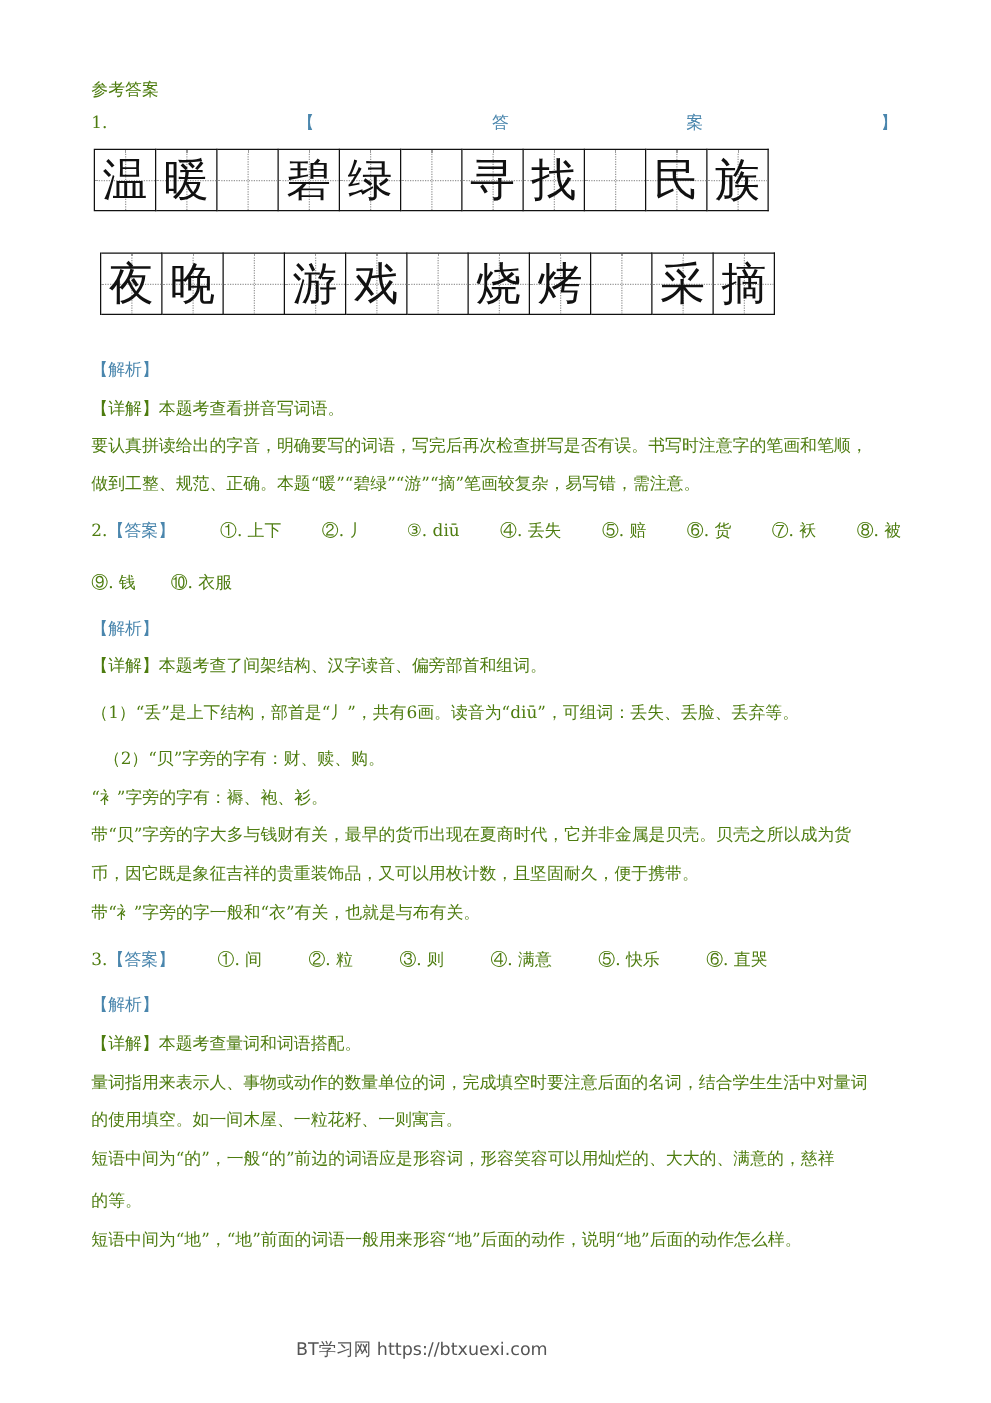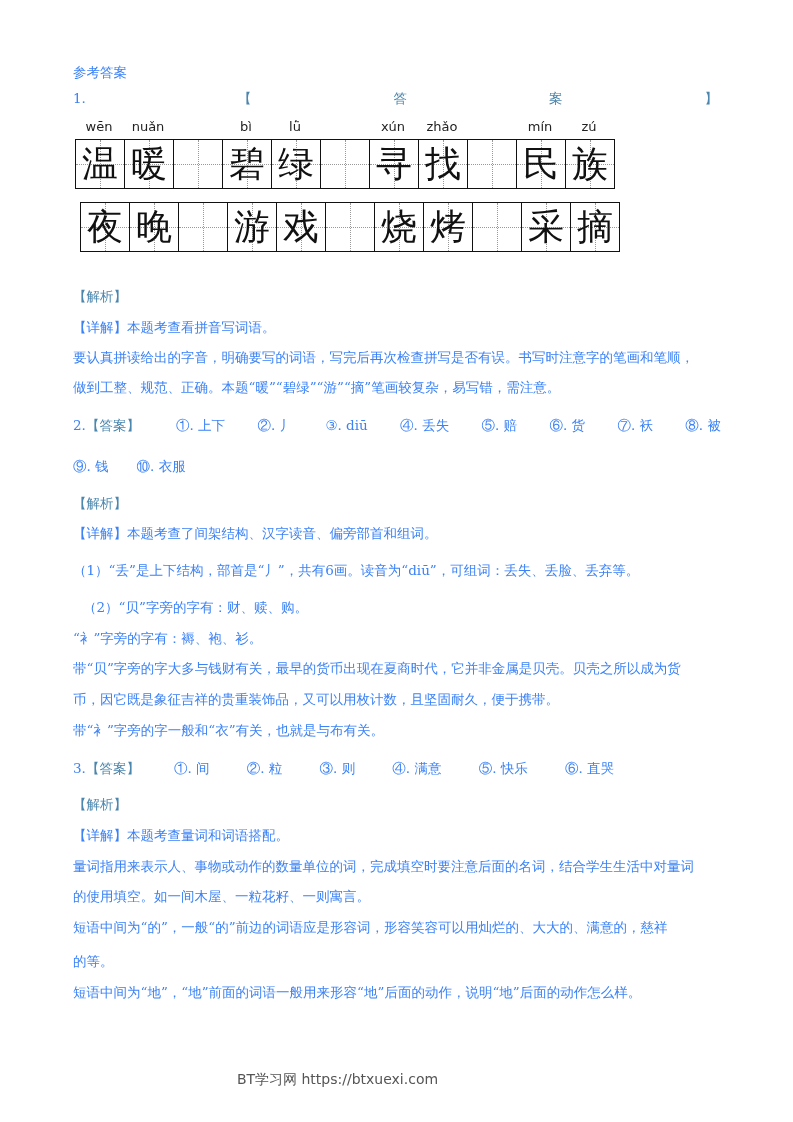--- a/index.html
+++ b/index.html
@@ -1,19 +1,19 @@
 <!DOCTYPE html>
 <html><head>
 <meta charset="utf-8">
 <style>
   html, body { margin: 0; padding: 0; background: #ffffff; }
   body { width: 793px; height: 1122px; position: relative; overflow: hidden;
          font-family: "DejaVu Serif", "Liberation Serif", serif; color: #222; }
   .abs { position: absolute; }
-  .t { font-size: 13.5px; line-height: 18px; white-space: nowrap; color: #3b82f6; }
+  .t { font-size: 13.5px; line-height: 18px; white-space: nowrap; color: #4d7c0f; }
   .blue { color: #4a86ad; }
   .title { left: 73px; top: 63px; }
   .q1num { left: 73px; top: 89px; }
   .ansbar { left: 238px; top: 89px; width: 480px; display: flex; justify-content: space-between; }
   .grid { display: flex; border-left: 1.5px solid #111; }
   .cell { width: 48px; height: 48px; border-top: 1.5px solid #111; border-bottom: 1.5px solid #111;
           border-right: 1.5px solid #111; position: relative; box-sizing: content-box; }
   .cell::before { content: ""; position: absolute; left: 50%; top: 0; bottom: 0;
                   border-left: 1px dotted #999; }
   .cell::after { content: ""; position: absolute; top: 50%; left: 0; right: 0;
@@ -33,30 +33,20 @@
 
 <div class="abs t q1num">1.</div>
 <div class="abs t ansbar blue">
   <span>【</span>
   <span>答</span>
   <span>案</span>
   <span>】</span>
 </div>
 
 <div class="abs" style="left:75px; top:119px;">
-  <div style="position:relative; height:20px;">
-    <span class="py" style="left:0px;">wēn</span>
-    <span class="py" style="left:49px;">nuǎn</span>
-    <span class="py" style="left:147px;">bì</span>
-    <span class="py" style="left:196px;">lǜ</span>
-    <span class="py" style="left:294px;">xún</span>
-    <span class="py" style="left:343px;">zhǎo</span>
-    <span class="py" style="left:441px;">mín</span>
-    <span class="py" style="left:490px;">zú</span>
-  </div>
   <div class="grid">
     <div class="cell">
         <span class="ch">温</span>
       </div>
     <div class="cell">
         <span class="ch">暖</span>
       </div>
     <div class="cell"></div>
     <div class="cell">
         <span class="ch">碧</span>

